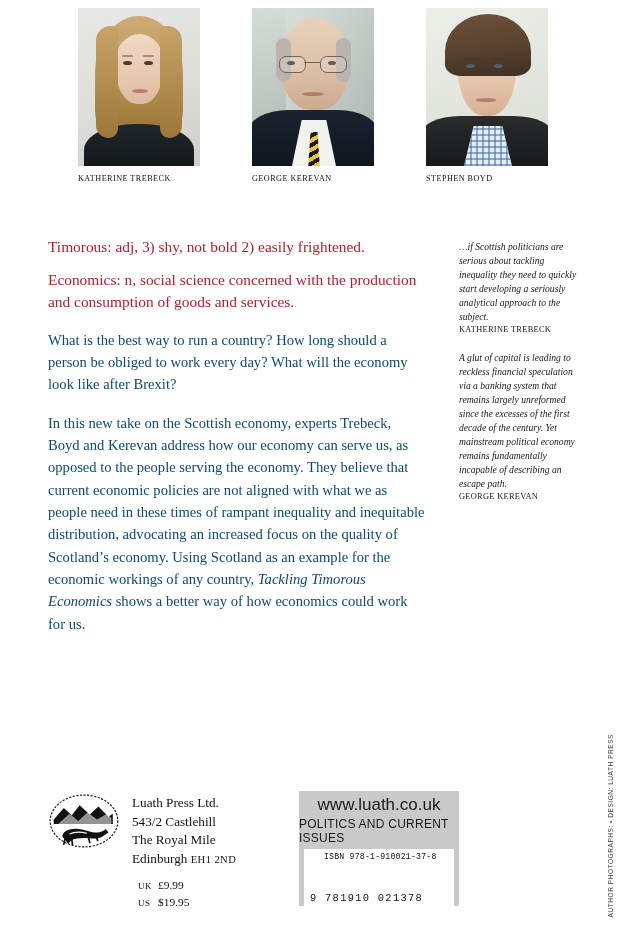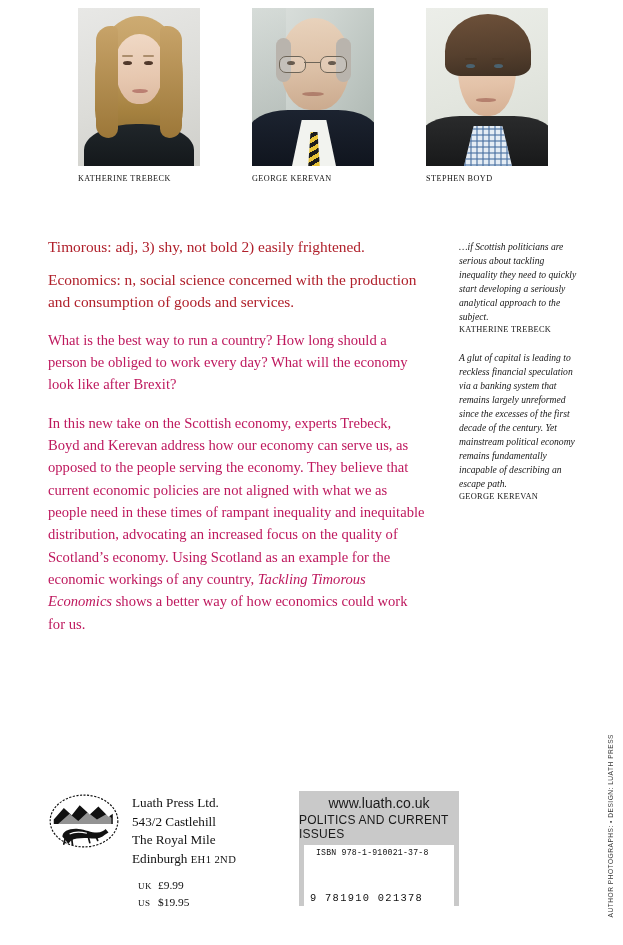--- a/index.html
+++ b/index.html
@@ -197,21 +197,21 @@
     color: #b0202b;
     font-size: 15.4px;
     line-height: 1.42;
     margin: 0 0 11px 0;
   }
   .def-line.second { margin-bottom: 16px; font-family: Liberation Serif, serif; }
   .body-para {
     font-size: 14.6px;
     line-height: 1.53;
     margin: 9px 0 16px 0;
-    color: #be185d;
+    color: #0c4a6e;
   }
   .body-para em { font-style: italic; }
 
   
   .quote-col {
     position: absolute;
     left: 459px;
     top: 240px;
     width: 118px;
   }
@@ -264,38 +264,38 @@
     height: 115px;
     background: #c9c9c9;
     box-sizing: border-box;
     padding: 5px 0 0 0;
     display: flex;
     flex-direction: column;
     align-items: center;
   }
   .bc-url {
     font-family: "Liberation Sans", sans-serif;
-    font-size: 14px;
+    font-size: 17px;
     color: #1a1a1a;
     line-height: 1.1;
   }
   .bc-sub {
     font-family: "Liberation Sans", sans-serif;
     font-size: 12px;
     letter-spacing: .25px;
     color: #1a1a1a;
     margin-top: 2px;
   }
   .bc-white {
     margin-top: 4px;
     width: 150px;
     height: 82px;
     background: #ffffff;
     box-sizing: border-box;
-    padding: 3px 4px 0 12px;
+    padding: 3px 4px 0 20px;
     position: relative;
   }
   .bc-isbn {
     font-family: "Liberation Mono", monospace;
     font-size: 8.2px;
     letter-spacing: .2px;
     color: #111;
   }
   .bc-bars-row {
     position: absolute;

